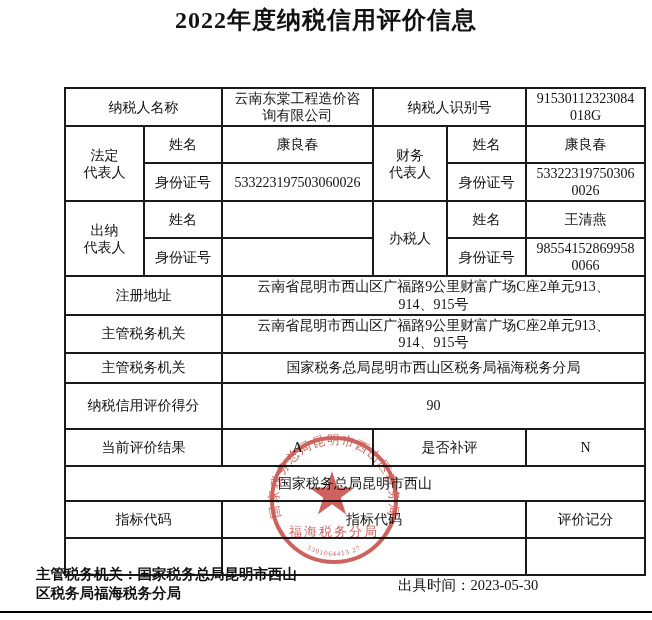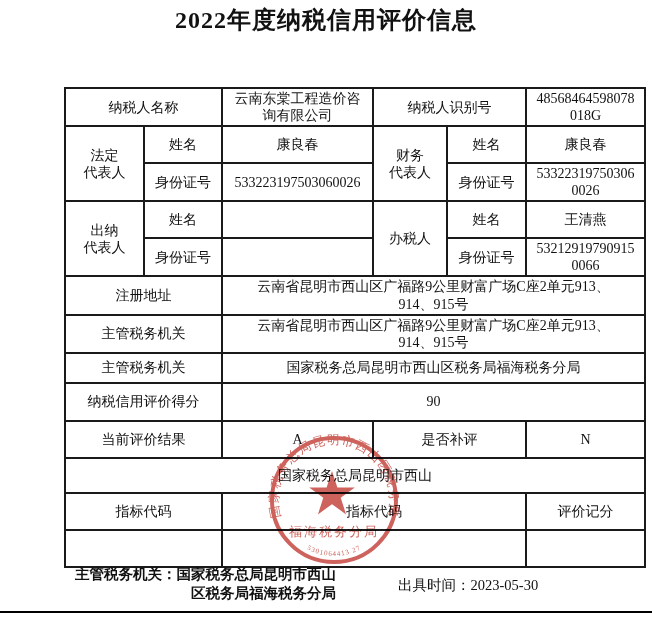--- a/index.html
+++ b/index.html
@@ -18,21 +18,21 @@
   table.doc-table td{
     border:2px solid #1a1a1a;text-align:center;vertical-align:middle;
     padding:1px 3px;font-size:14px;line-height:1.22;
     white-space:pre-line;word-break:break-all;overflow:hidden;
   }
   .seal{
     position:absolute;left:264px;top:430px;width:140px;height:140px;
     mix-blend-mode:multiply;opacity:.82;pointer-events:none;
   }
   .footer-left{
-    position:absolute;left:36px;top:565px;width:300px;text-align:right;
+    position:absolute;left:36px;top:565px;width:300px;text-align:left;
     font-size:14.5px;font-weight:bold;white-space:pre-line;line-height:1.28;
   }
   .footer-right{
     position:absolute;left:398px;top:576px;font-size:14.5px;font-weight:normal;
   }
   .bottom-rule{
     position:absolute;left:0;top:611px;width:652px;height:2px;background:#000;
   }
 </style>
 </head>
@@ -50,21 +50,21 @@
       <col style="width:74px">
         <col style="width:79px">
         <col style="width:119px">
     </colgroup>
     <tbody>
         <tr style="height:32px">
       <td colspan="2">纳税人名称</td>
       <td>云南东棠工程造价咨
 询有限公司</td>
       <td colspan="2">纳税人识别号</td>
-      <td>48568464598078
+      <td>91530112323084
 018G</td>
     </tr>
     <tr style="height:37px">
       <td rowspan="2">法定
 代表人</td>
       <td>姓名</td>
       <td>康良春</td>
       <td rowspan="2">财务
 代表人</td>
       <td>姓名</td>
@@ -83,38 +83,38 @@
       <td>姓名</td>
       <td></td>
       <td rowspan="2">办税人</td>
       <td>姓名</td>
       <td>王清燕</td>
     </tr>
     <tr style="height:37px">
       <td>身份证号</td>
       <td></td>
       <td>身份证号</td>
-      <td>53212919790915
+      <td>98554152869958
 0066</td>
     </tr>
     <tr style="height:38px">
       <td colspan="2">注册地址</td>
       <td colspan="4">云南省昆明市西山区广福路9公里财富广场C座2单元913、
 914、915号</td>
     </tr>
     <tr style="height:37px">
       <td colspan="2">主管税务机关</td>
       <td colspan="4">云南省昆明市西山区广福路9公里财富广场C座2单元913、
 914、915号</td>
     </tr>
     <tr style="height:30px">
       <td colspan="2">主管税务机关</td>
       <td colspan="4">国家税务总局昆明市西山区税务局福海税务分局</td>
     </tr>
-    <tr style="height:38px">
+    <tr style="height:46px">
       <td colspan="2">纳税信用评价得分</td>
       <td colspan="4">90</td>
     </tr>
     <tr style="height:37px">
       <td colspan="2">当前评价结果</td>
       <td>A</td>
       <td colspan="2">是否补评</td>
       <td>N</td>
     </tr>
     <tr style="height:35px">

